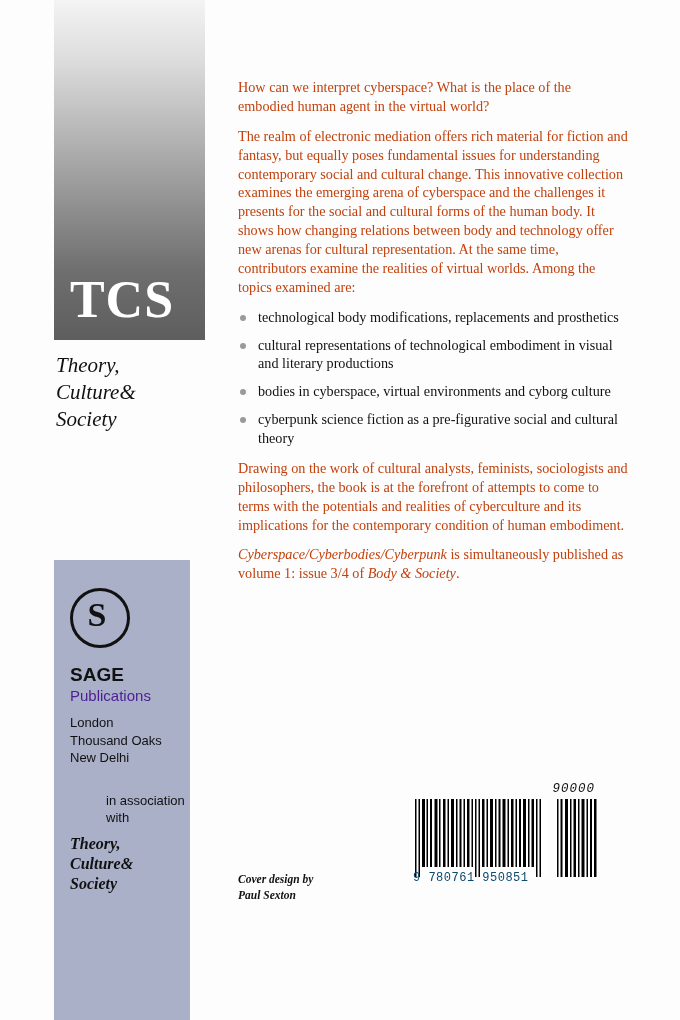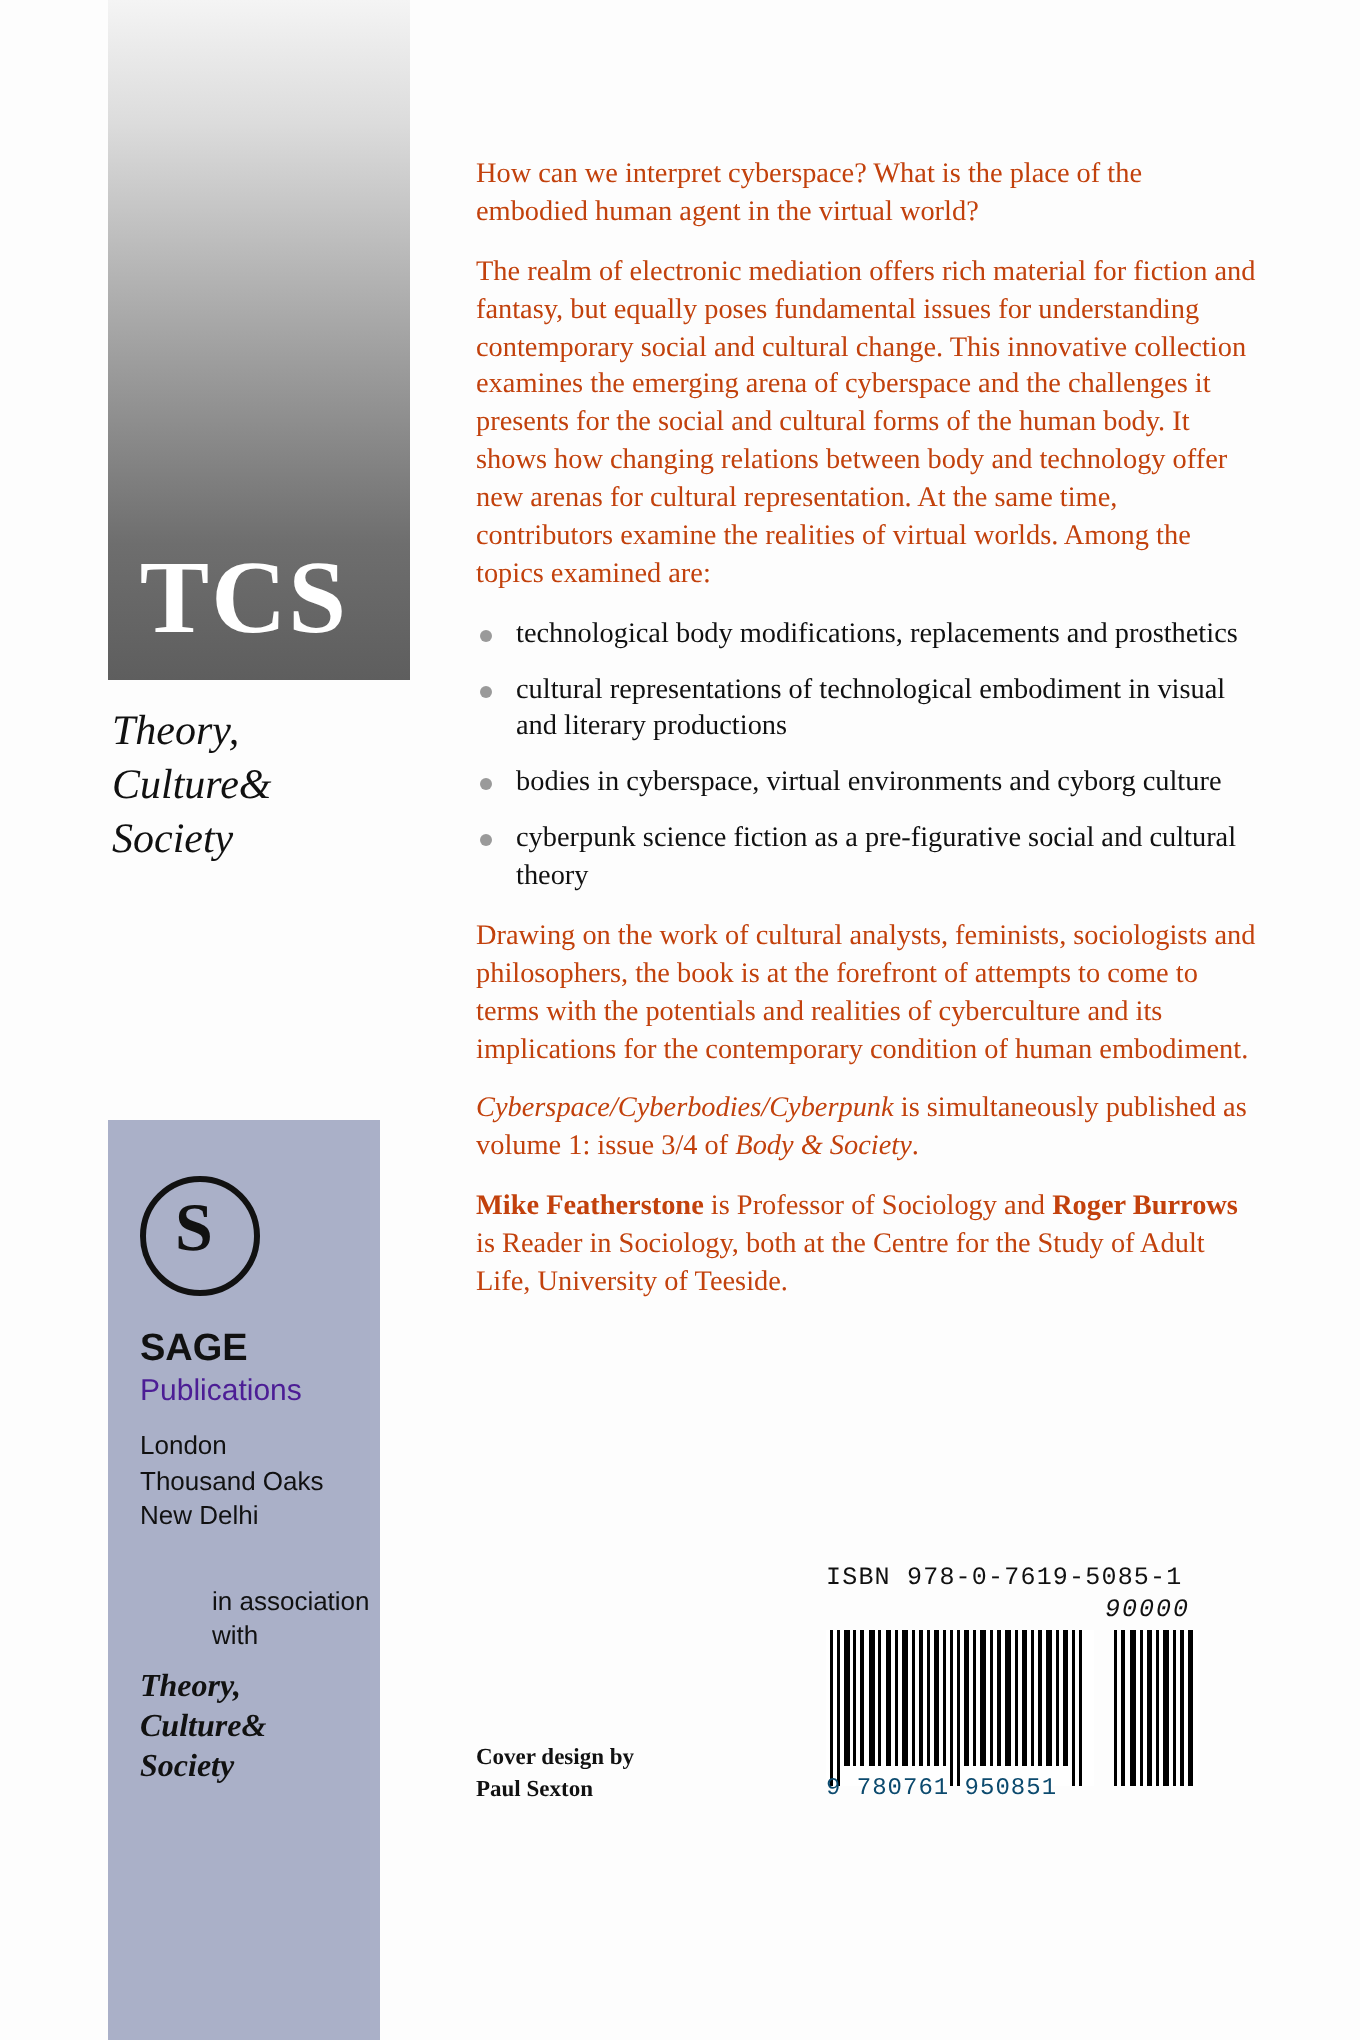--- a/index.html
+++ b/index.html
@@ -183,20 +183,21 @@
   .credit {
     position: absolute;
     left: 238px;
     top: 872px;
     width: 150px;
     font-family: "Liberation Serif", serif;
     font-size: 11.5px;
     font-weight: 700;
     line-height: 1.35;
     color: #111;
+    font-style: italic;
   }
 
   .isbn-area {
     position: absolute;
     left: 413px;
     top: 782px;
     width: 200px;
   }
   .isbn-text {
     font-family: "Liberation Mono", monospace;
@@ -294,30 +295,28 @@
       <li>technological body modifications, replacements and prosthetics</li>
       <li>cultural representations of technological embodiment in visual and literary productions</li>
       <li>bodies in cyberspace, virtual environments and cyborg culture</li>
       <li>cyberpunk science fiction as a pre-figurative social and cultural theory</li>
     </ul>
 
     <p class="blurb">Drawing on the work of cultural analysts, feminists, sociologists and philosophers, the book is at the forefront of attempts to come to terms with the potentials and realities of cyberculture and its implications for the contemporary condition of human embodiment.</p>
 
     <p class="blurb"><span class="ital">Cyberspace/Cyberbodies/Cyberpunk</span><span> is simultaneously published as volume 1: issue 3/4 of </span><span class="ital">Body &amp; Society</span><span>.</span></p>
 
-    <p class="blurb"><span class="bold">Mike Featherstone</span><span> is Professor of Sociology and </span><span class="bold">Roger Burrows</span><span> is Reader in Sociology, both at the Centre for the Study of Adult Life, University of Teeside.</span></p>
   </div>
 
   <div class="credit">
     <div>Cover design by</div>
     <div>Paul Sexton</div>
   </div>
 
   <div class="isbn-area">
-    <div class="isbn-text">ISBN 978-0-7619-5085-1</div>
     <div class="isbn-9">90000</div>
     <div class="barcodes">
       <svg class="bc-main" viewBox="0 0 134 78" preserveAspectRatio="none">
         <rect x="0" y="0" width="134" height="78" fill="#ffffff"></rect>
         <g fill="#000000">
           <rect x="2" y="0" width="1.5" height="78"></rect>
           <rect x="5.5" y="0" width="1.5" height="78"></rect>
           <rect x="9" y="0" width="3" height="68"></rect>
           <rect x="13.5" y="0" width="1.5" height="68"></rect>
           <rect x="17" y="0" width="2" height="68"></rect>

